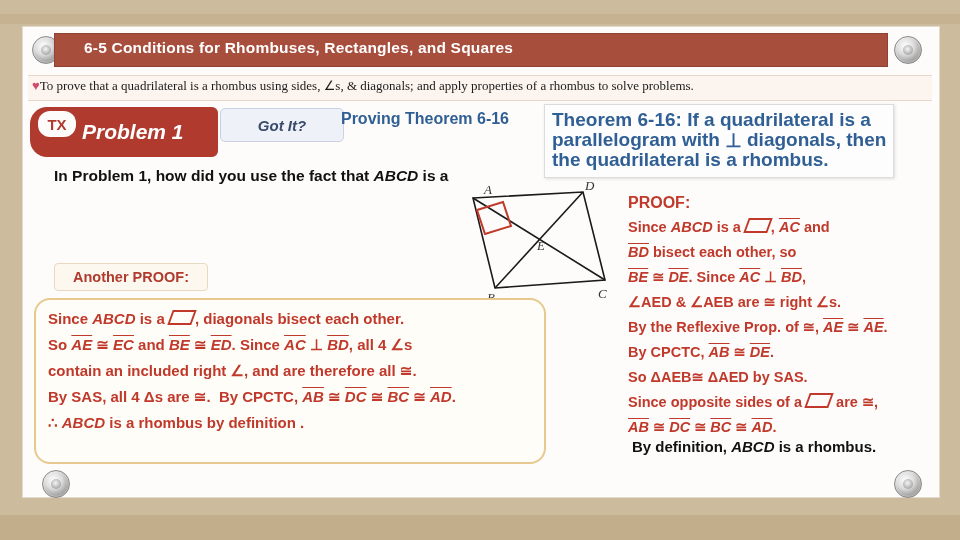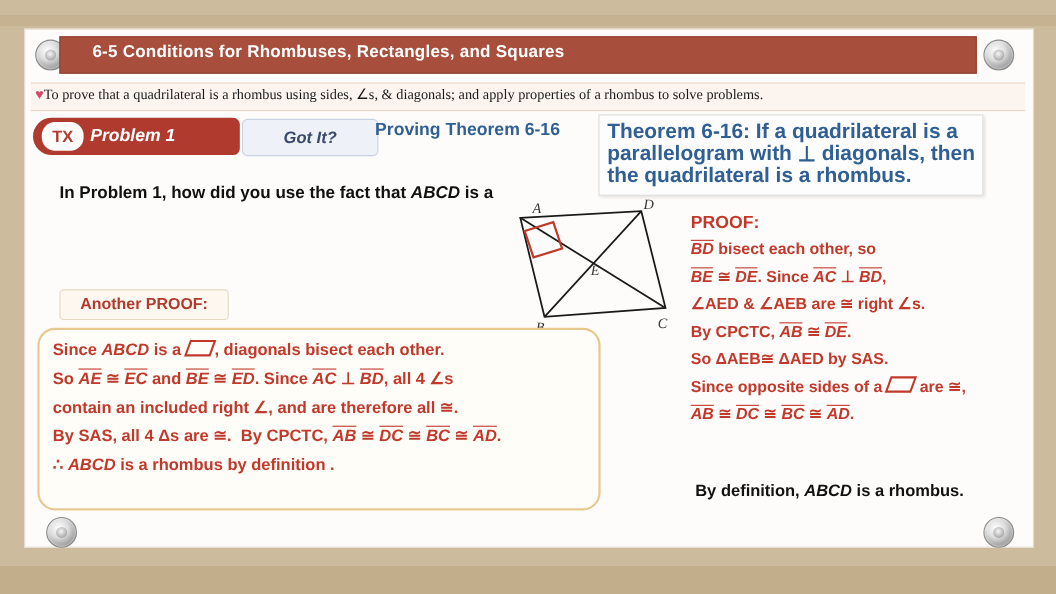--- a/index.html
+++ b/index.html
@@ -112,25 +112,25 @@
     left: 30px;
     top: 107px;
     width: 300px;
     height: 34px;
   }
   .badge-problem {
     position: absolute;
     left: 0;
     top: 0;
     width: 188px;
-    height: 34px;
+    height: 50px;
     background: #b03a2e;
     border-radius: 17px 6px 6px 17px;
     color: #fff;
-    font-size: 16px;
+    font-size: 21px;
     font-style: italic;
     font-weight: bold;
     display: flex;
     align-items: center;
     padding-left: 52px;
     box-sizing: border-box;
   }
   .tx-logo {
     position: absolute;
     left: 8px;
@@ -364,23 +364,25 @@
   <div class="left-proof">
     <span class="ln"><span>Since </span><i>ABCD</i><span> is a </span><span class="para-sym"></span><span>, diagonals bisect each other.</span></span>
     <span class="ln"><span>So </span><i class="ovl">AE</i><span> ≅ </span><i class="ovl">EC</i><span> and </span><i class="ovl">BE</i><span> ≅ </span><i class="ovl">ED</i><span>.   Since </span><i class="ovl">AC</i><span> ⊥ </span><i class="ovl">BD</i><span>,   all 4 ∠s</span></span>
     <span class="ln">contain an included right ∠, and are therefore all ≅.</span>
     <span class="ln"><span>By SAS, all 4 Δs are ≅.</span>&nbsp;&nbsp;<span>By CPCTC, </span><i class="ovl">AB</i><span> ≅ </span><i class="ovl">DC</i><span> ≅ </span><i class="ovl">BC</i><span> ≅ </span><i class="ovl">AD</i><span>.</span></span>
     <span class="ln"><span>∴ </span><i>ABCD</i><span> is a rhombus by definition .</span></span>
   </div>
 
   <div class="right-proof">
     <span class="ln hdr">PROOF:</span>
+    <span class="ln"><span>Since </span><i>ABCD</i><span> is a </span><span class="para-sym"></span><span>, </span><i class="ovl">AC</i><span> and</span></span>
     <span class="ln"><i class="ovl">BD</i><span> bisect each other, so</span></span>
     <span class="ln"><i class="ovl">BE</i><span> ≅ </span><i class="ovl">DE</i><span>. Since </span><i class="ovl">AC</i><span> ⊥ </span><i class="ovl">BD</i><span>,</span></span>
     <span class="ln">∠AED &amp; ∠AEB are ≅ right ∠s.</span>
+    <span class="ln"><span>By the Reflexive Prop. of ≅, </span><i class="ovl">AE</i><span> ≅ </span><i class="ovl">AE</i><span>.</span></span>
     <span class="ln"><span>By CPCTC, </span><i class="ovl">AB</i><span> ≅ </span><i class="ovl">DE</i><span>.</span></span>
     <span class="ln">So ΔAEB≅ ΔAED by SAS.</span>
     <span class="ln"><span>Since opposite sides of a </span><span class="para-sym"></span><span> are ≅,</span></span>
     <span class="ln"><i class="ovl">AB</i><span> ≅ </span><i class="ovl">DC</i><span> ≅ </span><i class="ovl">BC</i><span> ≅ </span><i class="ovl">AD</i><span>.</span></span>
   </div>
 
   <div class="final-line"><span>By definition, </span><i>ABCD</i><span> is a rhombus.</span></div>
 
 </div>
 

